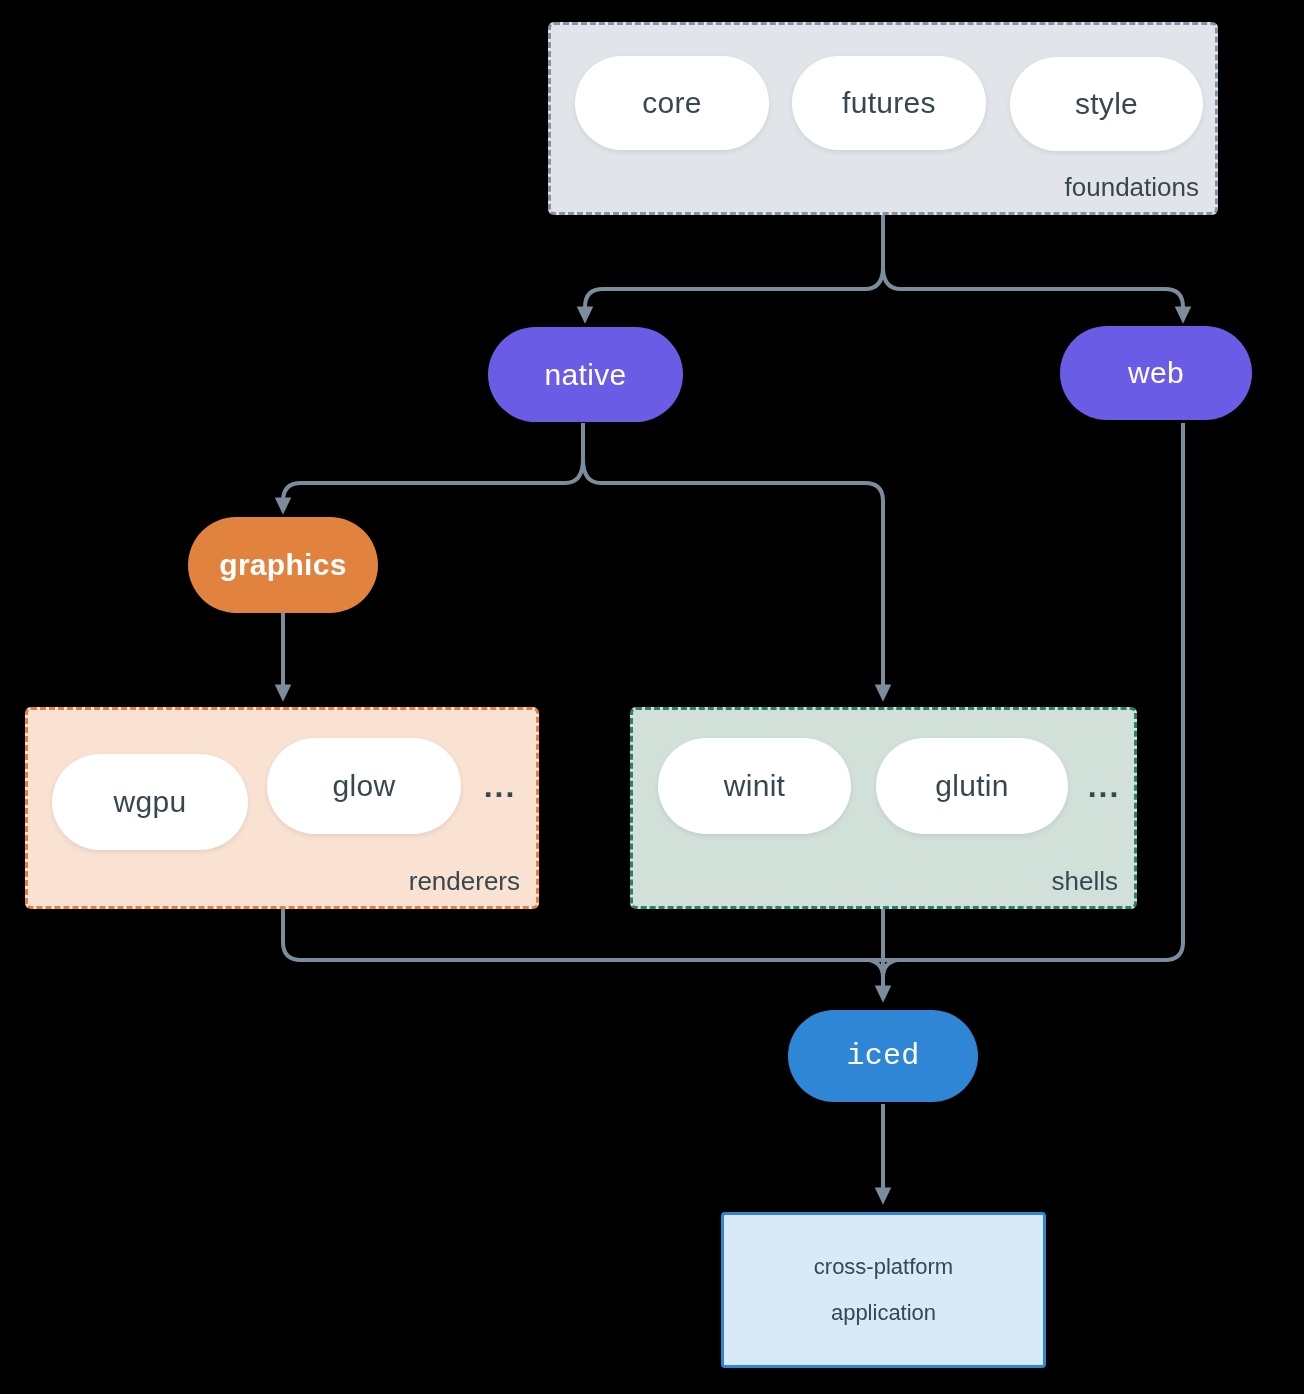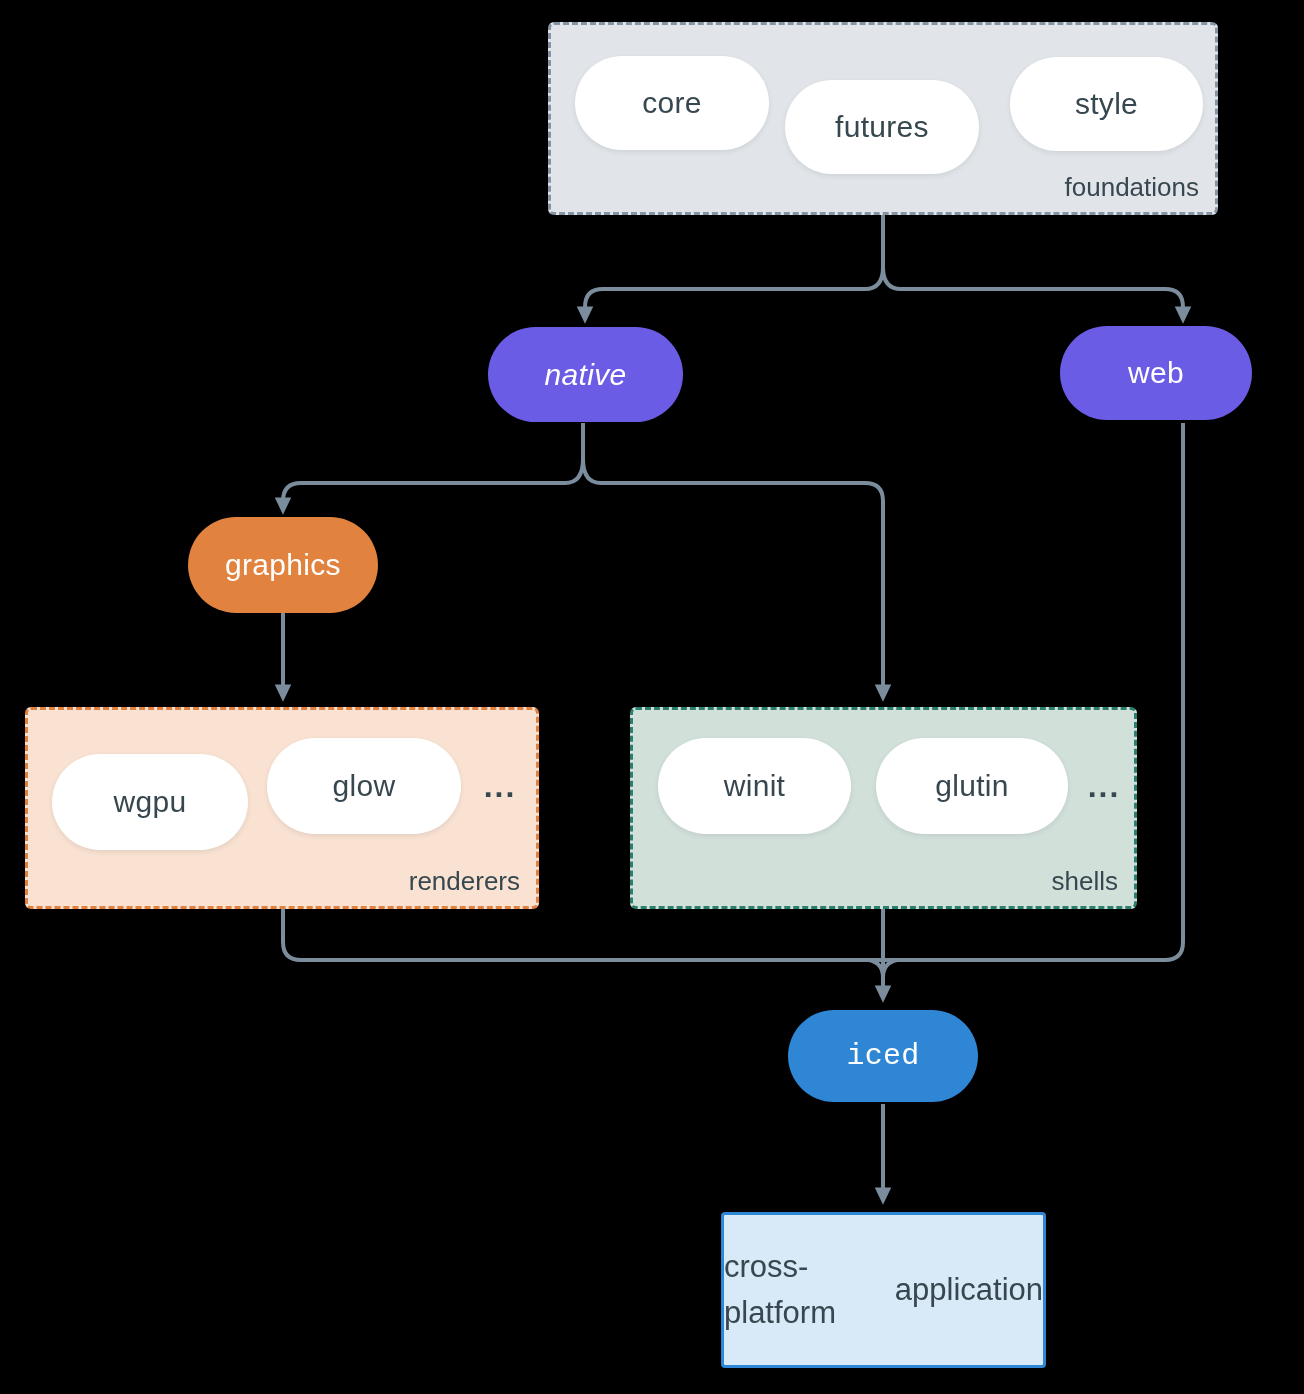--- a/index.html
+++ b/index.html
@@ -62,61 +62,61 @@
     display: flex; align-items: center; justify-content: center;
     font-size: 30px;
     letter-spacing: 0.3px;
   }
   .pill.white {
     background: var(--pill-white);
     color: var(--dark-text);
     box-shadow: 0 2px 5px rgba(40, 50, 60, 0.10);
   }
   .pill.purple { background: var(--purple); color: var(--light-text); }
-  .pill.orange { background: var(--orange); color: var(--light-text); }
+  .pill.orange { background: var(--orange); color: var(--light-text); font-weight: bold; }
   .pill.blue   { background: var(--blue);   color: var(--light-text); }
 
   .ellipsis {
     position: absolute;
     display: flex; align-items: center; justify-content: center;
     color: var(--dark-text);
     font-size: 32px; font-weight: bold; letter-spacing: 2px;
   }
 
   
   .pill.p-core    { left: 24px;  top: 31px; width: 194px; height: 94px; }
-  .pill.p-futures { left: 234px; top: 31px; width: 194px; height: 94px; margin-top: 24px; }
+  .pill.p-futures { left: 241px; top: 31px; width: 194px; height: 94px; }
   .pill.p-style   { left: 459px; top: 32px; width: 193px; height: 94px; }
 
   
   .pill.p-wgpu { left: 24px;  top: 44px; width: 196px; height: 96px; }
   .pill.p-glow { left: 239px; top: 28px; width: 194px; height: 96px; }
   .renderers .ellipsis { left: 450px; top: 28px; width: 44px; height: 96px; }
 
   
   .pill.p-winit  { left: 25px;  top: 28px; width: 193px; height: 96px; }
   .pill.p-glutin { left: 243px; top: 28px; width: 192px; height: 96px; }
   .shells .ellipsis { left: 449px; top: 28px; width: 44px; height: 96px; }
 
   
-  .pill.p-native   { left: 488px;  top: 327px;  width: 195px; height: 95px; font-style: italic; }
+  .pill.p-native   { left: 488px;  top: 327px;  width: 195px; height: 95px; }
   .pill.p-web      { left: 1060px; top: 326px;  width: 192px; height: 94px; }
   .pill.p-graphics { left: 188px;  top: 517px;  width: 190px; height: 96px; }
   .pill.p-iced     { left: 788px;  top: 1010px; width: 190px; height: 92px; font-family: Liberation Mono, monospace; }
 
   .app-box {
     position: absolute;
     left: 721px; top: 1212px; width: 325px; height: 156px;
     background: var(--app-fill);
     border: 3px solid var(--app-border);
     border-radius: 4px;
-    display: flex; flex-direction: row;
+    display: flex; flex-direction: column;
     align-items: center; justify-content: center;
     color: var(--dark-text);
-    font-size: 31px; line-height: 46px;
+    font-size: 22px; line-height: 46px;
   }
 </style>
 </head>
 <body>
 
 <div class="canvas">
 
   <svg class="connectors" viewBox="0 0 1304 1394" xmlns="http://www.w3.org/2000/svg">
     <defs>
       <marker id="arrow" viewBox="0 0 12 12" refX="5" refY="6" markerWidth="22" markerHeight="22" markerUnits="userSpaceOnUse" orient="auto-start-reverse">

